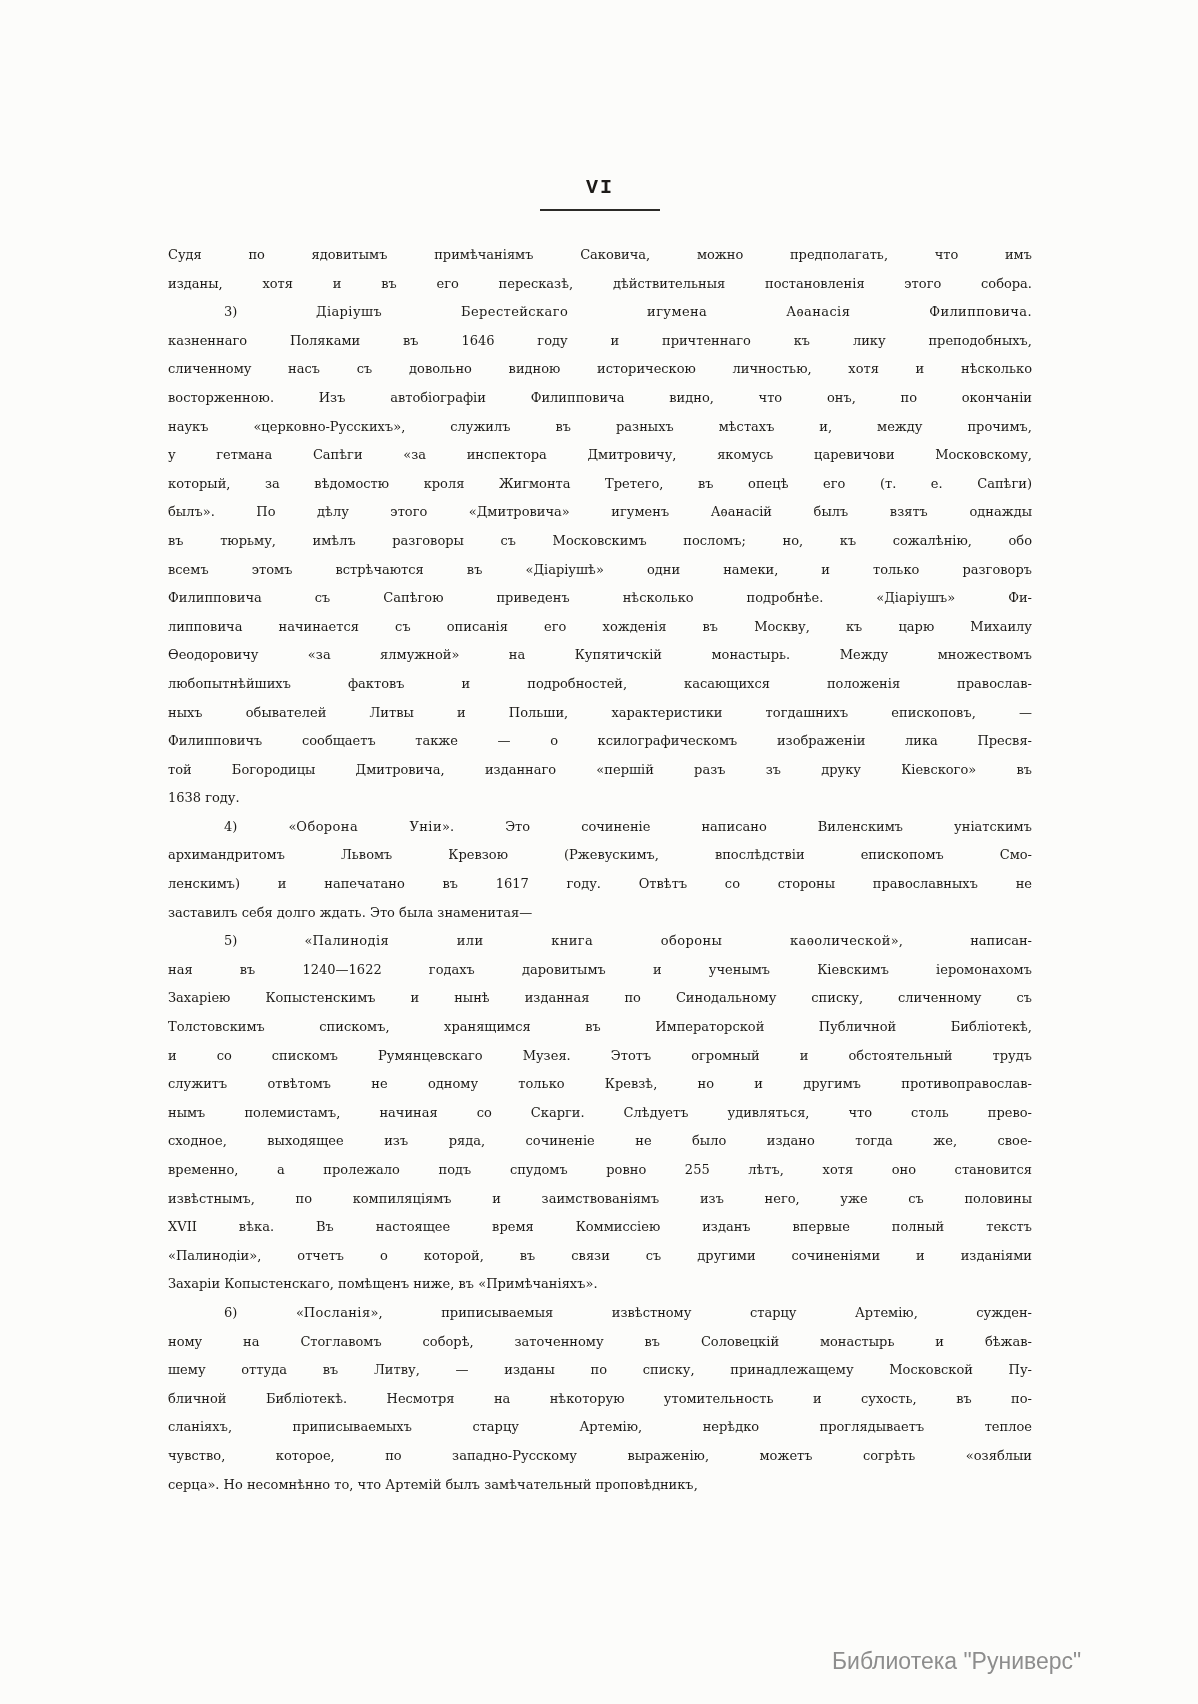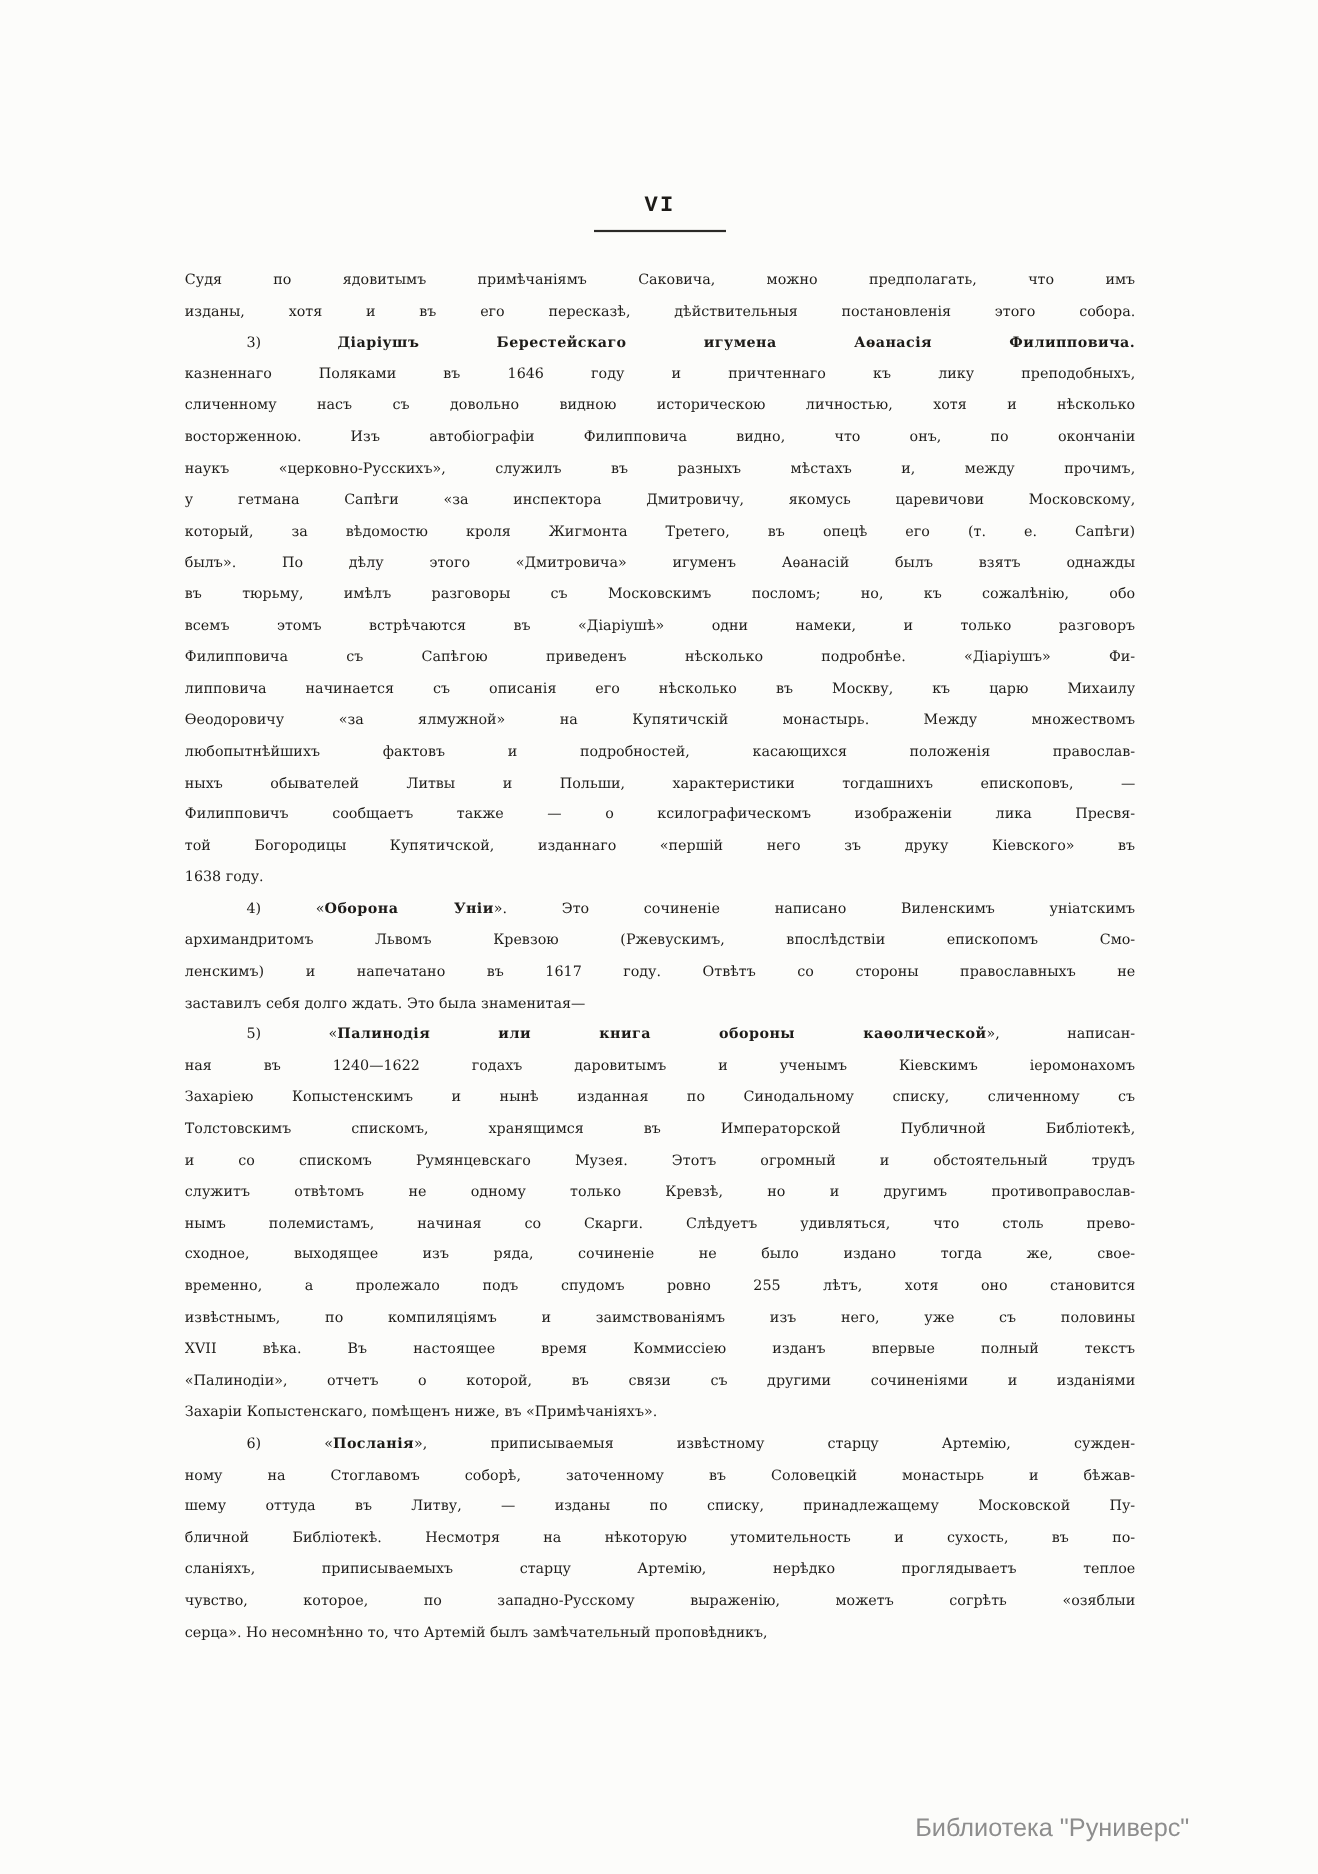--- a/index.html
+++ b/index.html
@@ -39,21 +39,21 @@
     line-height: 28.6px;
   }
   .line {
     text-align: justify;
     text-align-last: justify;
     height: 28.6px;
     overflow: hidden;
   }
   .line.indent { text-indent: 56px; }
   .line.flushleft { text-align-last: left; }
-  .b { font-weight: bold; letter-spacing: 0.4px; }
+  .b { font-weight: normal; letter-spacing: 0.4px; }
   .watermark {
     position: absolute;
     left: 832px; top: 1648px;
     font-family: "Liberation Sans", sans-serif;
     font-size: 23px;
     color: #8d8d8d;
     white-space: nowrap;
   }
 </style>
 </head>
@@ -70,26 +70,26 @@
         <div class="line"><span>казненнаго Поляками въ 1646 году и причтеннаго къ лику преподобныхъ,</span></div>
         <div class="line"><span>сличенному насъ съ довольно видною историческою личностью, хотя и нѣсколько</span></div>
         <div class="line"><span>восторженною. Изъ автобіографіи Филипповича видно, что онъ, по окончаніи</span></div>
         <div class="line"><span>наукъ «церковно-Русскихъ», служилъ въ разныхъ мѣстахъ и, между прочимъ,</span></div>
         <div class="line"><span>у гетмана Сапѣги «за инспектора Дмитровичу, якомусь царевичови Московскому,</span></div>
         <div class="line"><span>который, за вѣдомостю кроля Жигмонта Третего, въ опецѣ его (т. е. Сапѣги)</span></div>
         <div class="line"><span>былъ». По дѣлу этого «Дмитровича» игуменъ Аѳанасій былъ взятъ однажды</span></div>
         <div class="line"><span>въ тюрьму, имѣлъ разговоры съ Московскимъ посломъ; но, къ сожалѣнію, обо</span></div>
         <div class="line"><span>всемъ этомъ встрѣчаются въ «Діаріушѣ» одни намеки, и только разговоръ</span></div>
         <div class="line"><span>Филипповича съ Сапѣгою приведенъ нѣсколько подробнѣе. «Діаріушъ» Фи-</span></div>
-        <div class="line"><span>липповича начинается съ описанія его нѣсколько въ Москву, къ царю Михаилу</span></div>
+        <div class="line"><span>липповича начинается съ описанія его хожденія въ Москву, къ царю Михаилу</span></div>
         <div class="line"><span>Ѳеодоровичу «за ялмужной» на Купятичскій монастырь. Между множествомъ</span></div>
         <div class="line"><span>любопытнѣйшихъ фактовъ и подробностей, касающихся положенія православ-</span></div>
         <div class="line"><span>ныхъ обывателей Литвы и Польши, характеристики тогдашнихъ епископовъ, —</span></div>
         <div class="line"><span>Филипповичъ сообщаетъ также — о ксилографическомъ изображеніи лика Пресвя-</span></div>
-        <div class="line"><span>той Богородицы Купятичской, изданнаго «першій него зъ друку Кіевского» въ</span></div>
+        <div class="line"><span>той Богородицы Дмитровича, изданнаго «першій разъ зъ друку Кіевского» въ</span></div>
         <div class="line flushleft"><span>1638 году.</span></div>
         <div class="line indent"><span>4) «</span><span class="b">Оборона Уніи</span><span>». Это сочиненіе написано Виленскимъ уніатскимъ</span></div>
         <div class="line"><span>архимандритомъ Львомъ Кревзою (Ржевускимъ, впослѣдствіи епископомъ Смо-</span></div>
         <div class="line"><span>ленскимъ) и напечатано въ 1617 году. Отвѣтъ со стороны православныхъ не</span></div>
         <div class="line flushleft"><span>заставилъ себя долго ждать. Это была знаменитая—</span></div>
         <div class="line indent"><span>5) «</span><span class="b">Палинодія или книга обороны каѳолической</span><span>», написан-</span></div>
         <div class="line"><span>ная въ 1240—1622 годахъ даровитымъ и ученымъ Кіевскимъ іеромонахомъ</span></div>
         <div class="line"><span>Захаріею Копыстенскимъ и нынѣ изданная по Синодальному списку, сличенному съ</span></div>
         <div class="line"><span>Толстовскимъ спискомъ, хранящимся въ Императорской Публичной Библіотекѣ,</span></div>
         <div class="line"><span>и со спискомъ Румянцевскаго Музея. Этотъ огромный и обстоятельный трудъ</span></div>

